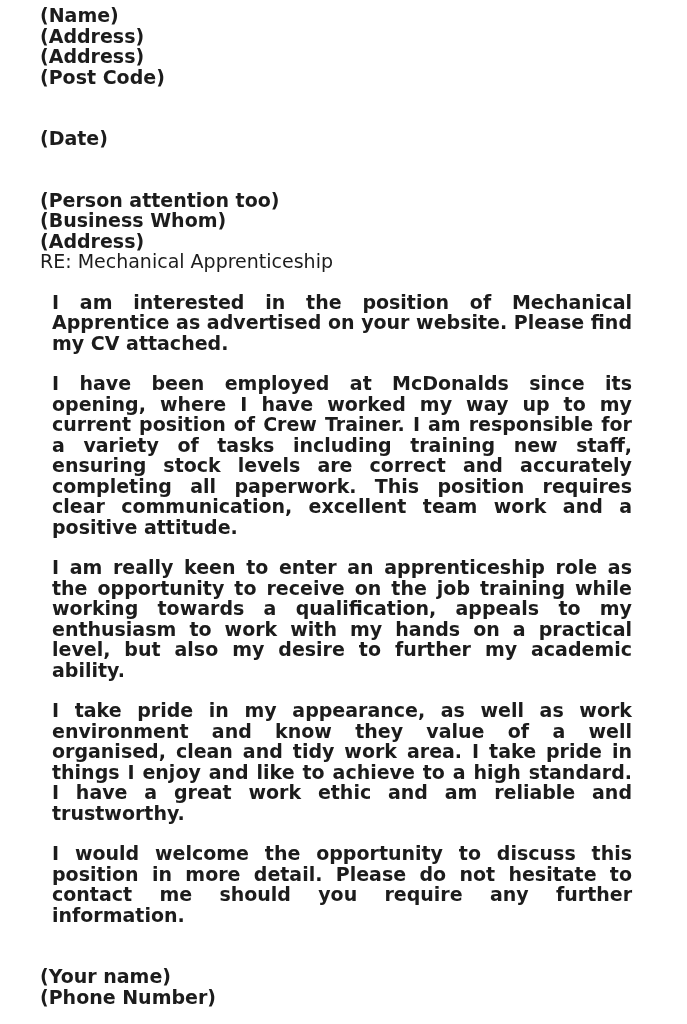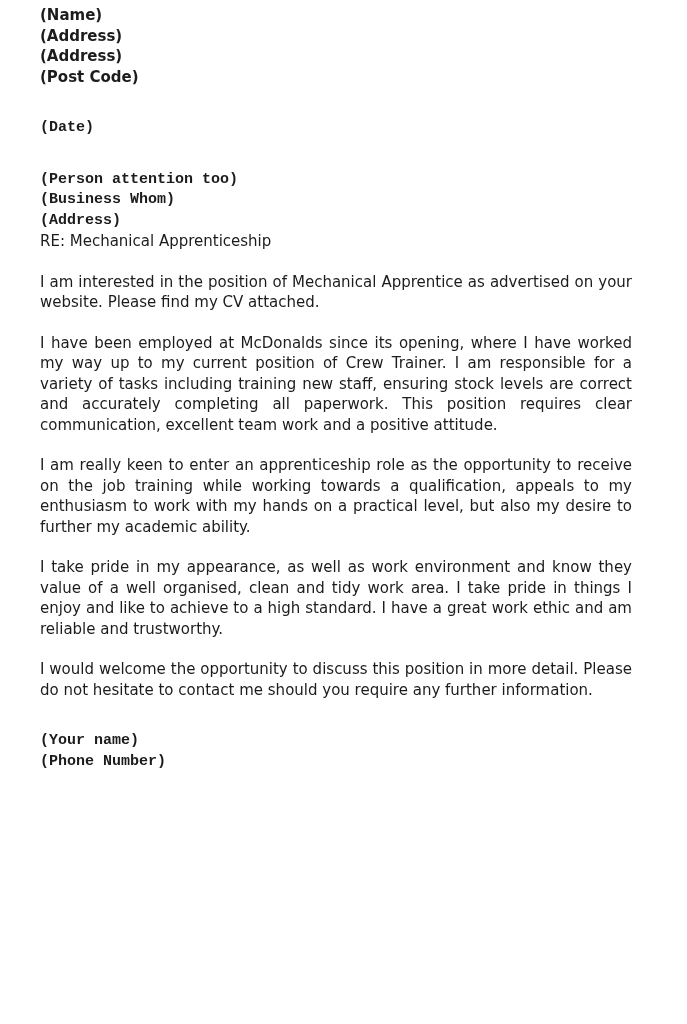--- a/index.html
+++ b/index.html
@@ -8,32 +8,33 @@
     background: #ffffff;
   }
   .page {
     position: relative;
     width: 687px;
     height: 1024px;
     box-sizing: border-box;
     background: #ffffff;
     padding: 5px 55px 0 40px;
     font-family: "DejaVu Sans", sans-serif;
-    font-size: 15px;
+    font-size: 19px;
     line-height: 20.5px;
     color: #1c1c1c;
     overflow: hidden;
   }
   .line { margin: 0; }
   .bold { font-weight: bold; }
-  .gap-2 { margin-top: 31px; font-family: Liberation Mono, monospace; }   
+  .gap-2 { margin-top: 41px; }   
   .gap-1 { }   
   .para {
     text-align: justify;
-    margin: 20px 0 0 0;
+    margin: 20px 0 0 12px;
+    font-weight: bold;
   }
 </style>
 </head>
 <body>
 
 <div class="page">
 
   <div>
     <div class="line bold">(Name)</div>
     <div class="line bold">(Address)</div>

